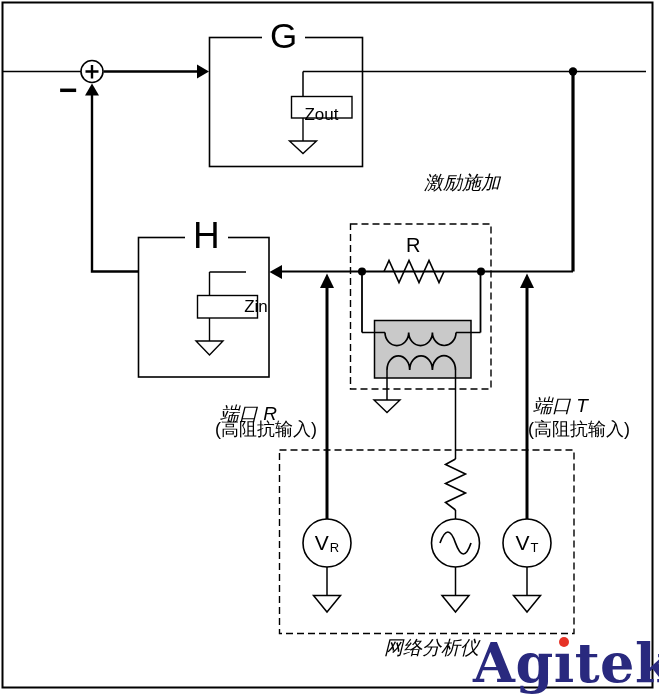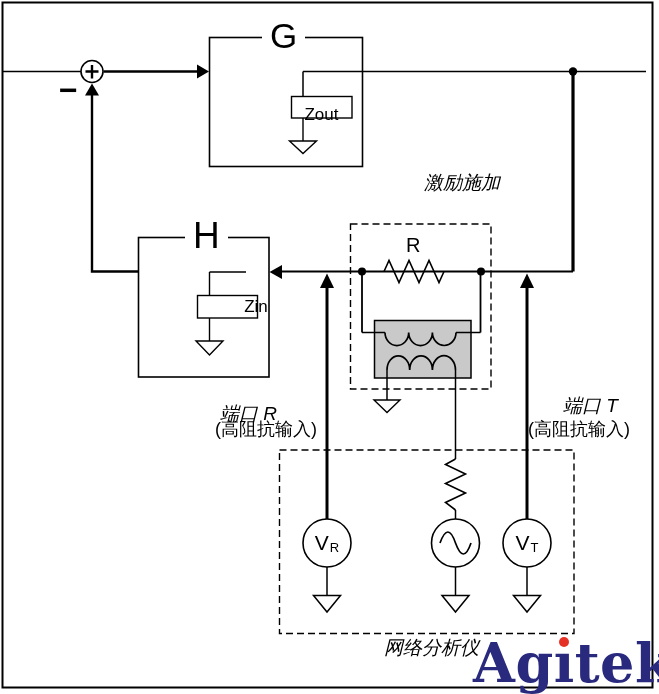--- a/index.html
+++ b/index.html
@@ -164,21 +164,21 @@
 
   <div class="lbl exc-title" style="left:424px;top:170px;">
     <div class="cn">激励施加</div>
   </div>
 
   <div class="lbl" style="left:406px;top:235px;font-size:20px;">R</div>
 
   <div class="lbl cn" style="left:220px;top:404px;">端口 R</div>
   <div class="lbl cn-small" style="left:215px;top:420px;">(高阻抗输入)</div>
 
-  <div class="lbl cn" style="left:563px;top:396px;">端口 T</div>
+  <div class="lbl cn" style="left:533px;top:396px;">端口 T</div>
   <div class="lbl cn-small" style="left:528px;top:420px;">(高阻抗输入)</div>
 
   <div class="meter-label" style="left:303px;top:519px;width:48px;height:48px;">
     <span>V</span>
       <span class="sub">R</span>
   </div>
 
   <div class="meter-label" style="left:503px;top:519px;width:48px;height:48px;">
     <span>V</span>
       <span class="sub">T</span>

